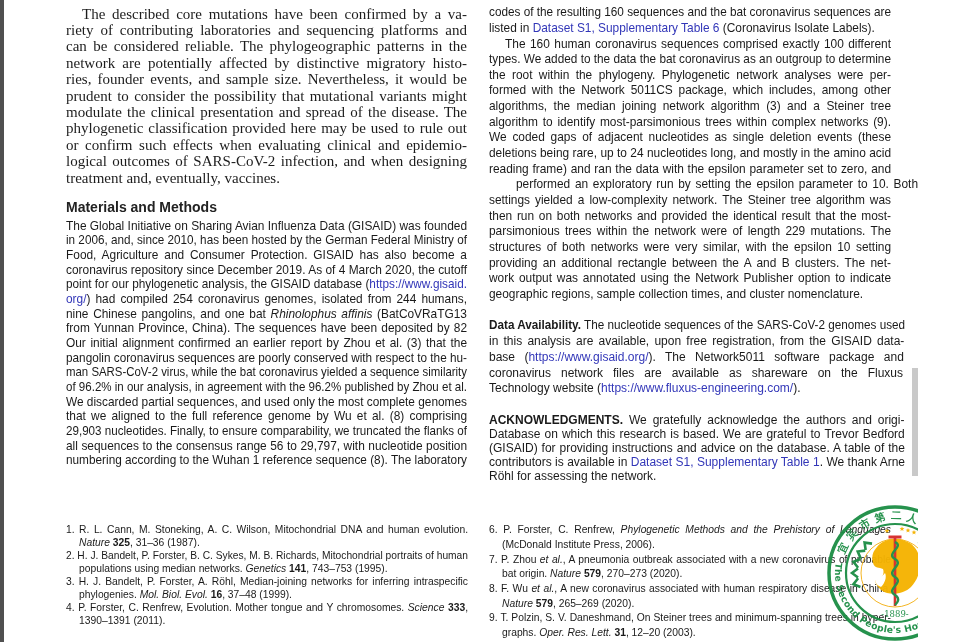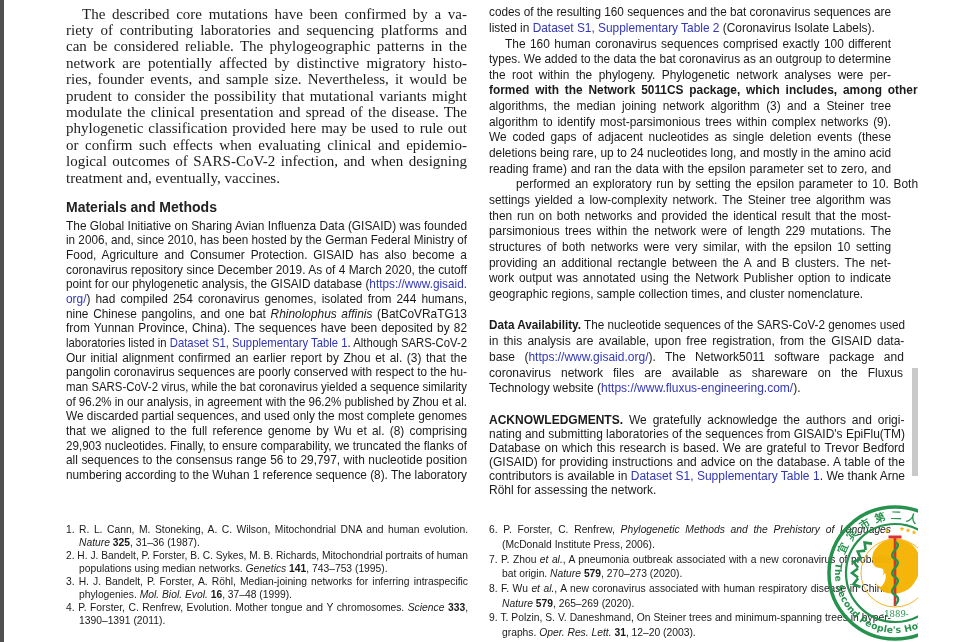--- a/index.html
+++ b/index.html
@@ -76,42 +76,41 @@
 
   <div id="methods" class="col sans">
       <div class="ln j"><span class="in" style="word-spacing: 0.0671875px;">The Global Initiative on Sharing Avian Influenza Data (GISAID) was founded</span></div>
       <div class="ln j"><span class="in" style="transform: scaleX(0.984842);">in 2006, and, since 2010, has been hosted by the German Federal Ministry of</span></div>
       <div class="ln j"><span class="in" style="word-spacing: 2.54861px;">Food, Agriculture and Consumer Protection. GISAID has also become a</span></div>
       <div class="ln j"><span class="in" style="word-spacing: 0.0625px;">coronavirus repository since December 2019. As of 4 March 2020, the cutoff</span></div>
       <div class="ln j"><span class="in" style="transform: scaleX(0.991309);">point for our phylogenetic analysis, the GISAID database (<a class="lnk">https://www.gisaid.</a></span></div>
       <div class="ln j"><span class="in" style="word-spacing: 1.73785px;"><a class="lnk">org/</a>) had compiled 254 coronavirus genomes, isolated from 244 humans,</span></div>
       <div class="ln j"><span class="in" style="word-spacing: 1.37109px; text-align: center;">nine Chinese pangolins, and one bat <span class="it">Rhinolophus affinis</span> (BatCoVRaTG13</span></div>
       <div class="ln j"><span class="in" style="word-spacing: 0.878125px;">from Yunnan Province, China). The sequences have been deposited by 82</span></div>
-      <div class="ln j"><span class="in" style="transform: scaleX(0.951364);">laboratories listed in <a class="lnk">Dataset S1, Supplementary Table 1</a>. Although SARS-CoV-2</span></div>
       <div class="ln j"><span class="in" style="word-spacing: 1.30769px;">Our initial alignment confirmed an earlier report by Zhou et al. (3) that the</span></div>
       <div class="ln j"><span class="in" style="transform: scaleX(0.989665);">pangolin coronavirus sequences are poorly conserved with respect to the hu-</span></div>
       <div class="ln j"><span class="in" style="transform: scaleX(0.960048);">man SARS-CoV-2 virus, while the bat coronavirus yielded a sequence similarity</span></div>
       <div class="ln j"><span class="in" style="transform: scaleX(0.970651);">of 96.2% in our analysis, in agreement with the 96.2% published by Zhou et al.</span></div>
       <div class="ln j"><span class="in" style="transform: scaleX(0.996699);">We discarded partial sequences, and used only the most complete genomes</span></div>
       <div class="ln j"><span class="in" style="word-spacing: 1.93389px;">that we aligned to the full reference genome by Wu et al. (8) comprising</span></div>
       <div class="ln j"><span class="in" style="transform: scaleX(0.976412);">29,903 nucleotides. Finally, to ensure comparability, we truncated the flanks of</span></div>
       <div class="ln j"><span class="in" style="word-spacing: 0.21733px;">all sequences to the consensus range 56 to 29,797, with nucleotide position</span></div>
       <div class="ln j"><span class="in" style="transform: scaleX(0.992344);">numbering according to the Wuhan 1 reference sequence (8). The laboratory</span></div>
     </div>
 
   <div id="right-top" class="col sans">
     <div>
         <div class="ln j"><span class="in" style="transform: scaleX(0.990453);">codes of the resulting 160 sequences and the bat coronavirus sequences are</span></div>
-        <div class="ln l"><span class="in">listed in <a class="lnk">Dataset S1, Supplementary Table 2</a> (Coronavirus Isolate Labels).</span></div>
+        <div class="ln l"><span class="in">listed in <a class="lnk">Dataset S1, Supplementary Table 6</a> (Coronavirus Isolate Labels).</span></div>
       </div>
     <div>
         <div class="ln j ind"><span class="in" style="word-spacing: 1.18164px;">The 160 human coronavirus sequences comprised exactly 100 different</span></div>
         <div class="ln j"><span class="in" style="transform: scaleX(0.992631);">types. We added to the data the bat coronavirus as an outgroup to determine</span></div>
         <div class="ln j"><span class="in" style="word-spacing: 3.12326px;">the root within the phylogeny. Phylogenetic network analyses were per-</span></div>
-        <div class="ln j"><span class="in" style="word-spacing: 2.53646px; font-weight: bold;">formed with the Network 5011CS package, which includes, among other</span></div>
+        <div class="ln j"><span class="in" style="word-spacing: 2.53646px;">formed with the Network 5011CS package, which includes, among other</span></div>
         <div class="ln j"><span class="in" style="word-spacing: 3.12188px;">algorithms, the median joining network algorithm (3) and a Steiner tree</span></div>
         <div class="ln j"><span class="in" style="word-spacing: 1.51172px;">algorithm to identify most-parsimonious trees within complex networks (9).</span></div>
         <div class="ln j"><span class="in" style="word-spacing: 2.47656px;">We coded gaps of adjacent nucleotides as single deletion events (these</span></div>
         <div class="ln j"><span class="in" style="word-spacing: 0.109375px;">deletions being rare, up to 24 nucleotides long, and mostly in the amino acid</span></div>
         <div class="ln j"><span class="in" style="word-spacing: 0.518029px;">reading frame) and ran the data with the epsilon parameter set to zero, and</span></div>
         <div class="ln j"><span class="in" style="word-spacing: 1.39347px; padding-left: 27px;">performed an exploratory run by setting the epsilon parameter to 10. Both</span></div>
         <div class="ln j"><span class="in" style="word-spacing: 1.73264px;">settings yielded a low-complexity network. The Steiner tree algorithm was</span></div>
         <div class="ln j"><span class="in" style="word-spacing: 1.44141px;">then run on both networks and provided the identical result that the most-</span></div>
         <div class="ln j"><span class="in" style="word-spacing: 2.01875px;">parsimonious trees within the network were of length 229 mutations. The</span></div>
         <div class="ln j"><span class="in" style="word-spacing: 2.17898px;">structures of both networks were very similar, with the epsilon 10 setting</span></div>
@@ -124,21 +123,20 @@
   <div id="data-avail" class="col sans small">
       <div class="ln j"><span class="in" style="transform: scaleX(0.976172);"><span class="bd">Data Availability.</span> The nucleotide sequences of the SARS-CoV-2 genomes used</span></div>
       <div class="ln j"><span class="in" style="word-spacing: 1.86364px;">in this analysis are available, upon free registration, from the GISAID data-</span></div>
       <div class="ln j"><span class="in" style="word-spacing: 6.0599px;">base (<a class="lnk">https://www.gisaid.org/</a>). The Network5011 software package and</span></div>
       <div class="ln j"><span class="in" style="word-spacing: 6.64583px;">coronavirus network files are available as shareware on the Fluxus</span></div>
       <div class="ln l"><span class="in">Technology website (<a class="lnk">https://www.fluxus-engineering.com/</a>).</span></div>
     </div>
 
   <div id="ack" class="col sans small">
       <div class="ln j"><span class="in" style="word-spacing: 2.59598px;"><span class="bd">ACKNOWLEDGMENTS.</span> We gratefully acknowledge the authors and origi-</span></div>
-      <div class="ln j"><span class="in" style="transform: scaleX(0.997441);">nating and submitting laboratories of the sequences from GISAID's EpiFlu(TM)</span></div>
       <div class="ln j"><span class="in" style="word-spacing: 0.757812px;">Database on which this research is based. We are grateful to Trevor Bedford</span></div>
       <div class="ln j"><span class="in" style="word-spacing: 0.576823px;">(GISAID) for providing instructions and advice on the database. A table of the</span></div>
       <div class="ln j"><span class="in" style="word-spacing: 0.0823864px;">contributors is available in <a class="lnk">Dataset S1, Supplementary Table 1</a>. We thank Arne</span></div>
       <div class="ln l"><span class="in">Röhl for assessing the network.</span></div>
     </div>
 
   <div id="refs-left" class="col refs">
       <div class="ref">
         <div class="ln j"><span class="in" style="word-spacing: 1.64543px;"><span>1. </span>R. L. Cann, M. Stoneking, A. C. Wilson, Mitochondrial DNA and human evolution.</span></div>
         <div class="ln l hang"><span class="in"><span class="it">Nature</span> <span class="bd">325</span>, 31–36 (1987).</span></div>

